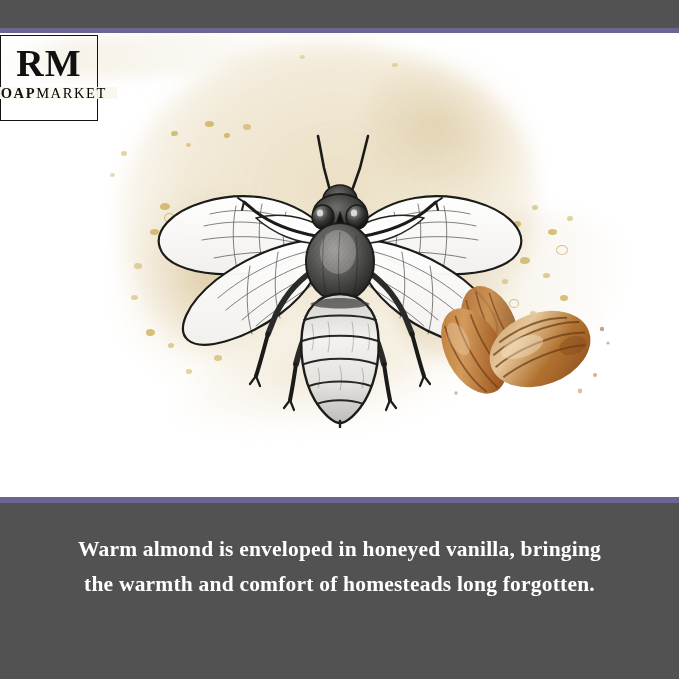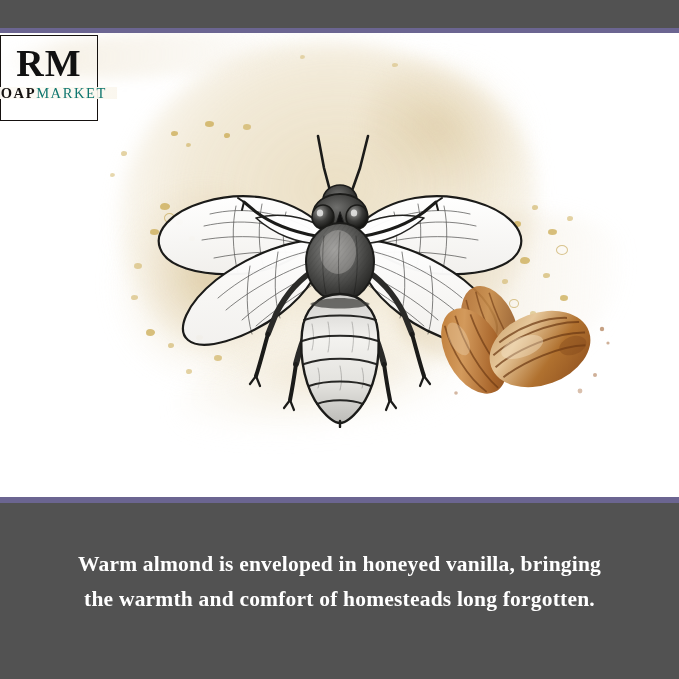--- a/index.html
+++ b/index.html
@@ -165,21 +165,21 @@
   }
   .wm-soap, .wm-market {
     position: relative;
     z-index: 1;
     font-family: "Liberation Serif", "DejaVu Serif", serif;
     font-size: 14.5px;
     letter-spacing: 1.6px;
     color: #14110f;
   }
   .wm-soap { font-weight: 700; }
-  .wm-market { font-weight: 400; color: #0f766e; }
+  .wm-market { font-weight: 400; color: #000000; }
 
   
   .bee-wrap {
     position: absolute;
     left: 152px;
     top: 95px;
     width: 376px;
     height: 300px;
   }
   .bee-wrap svg { width: 100%; height: 100%; display: block; }
@@ -219,21 +219,21 @@
     position: absolute;
     left: 0; top: 503px;
     width: 679px; height: 176px;
     background: #525252;
     display: flex;
     align-items: flex-start;
     justify-content: center;
   }
   .description-text {
     width: 530px;
-    margin-top: 44px;
+    margin-top: 29px;
     text-align: center;
     color: #ffffff;
     font-family: "Liberation Serif", "DejaVu Serif", serif;
     font-size: 21.5px;
     font-weight: 700;
     line-height: 1.62;
     letter-spacing: .2px;
   }
 </style>
 </head>

